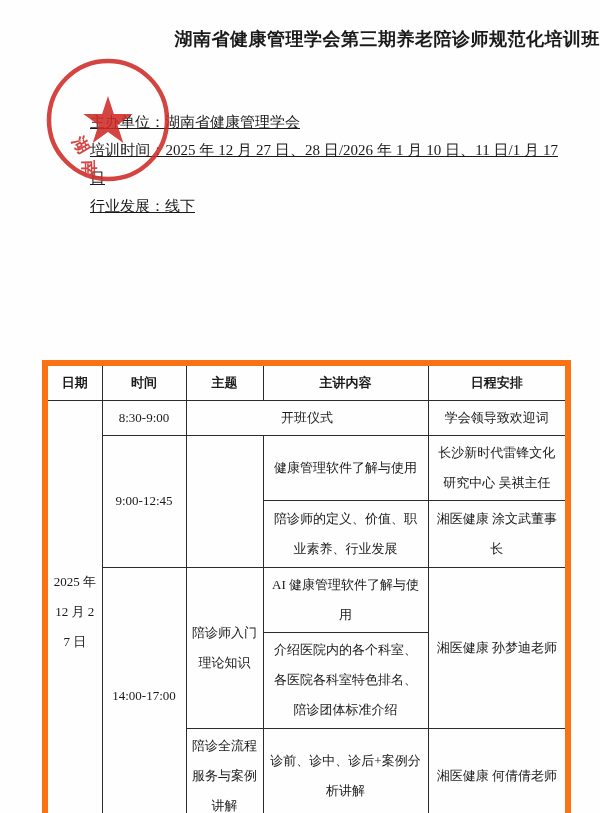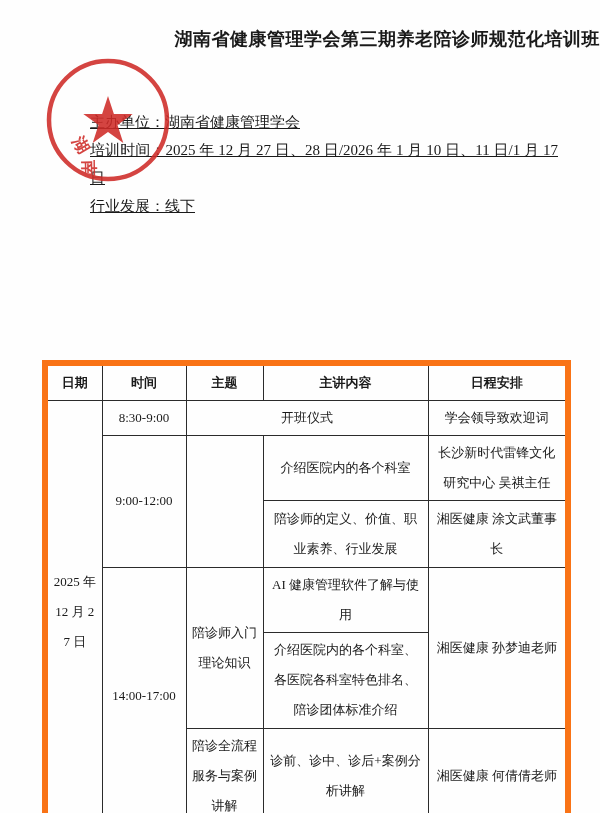--- a/index.html
+++ b/index.html
@@ -110,23 +110,23 @@
         <th>主讲内容</th>
         <th>日程安排</th>
       </tr>
       <tr class="row-opening">
         <td rowspan="6" class="date-cell">2025 年 12 月 27 日</td>
         <td>8:30-9:00</td>
         <td colspan="2">开班仪式</td>
         <td>学会领导致欢迎词</td>
       </tr>
       <tr class="row-leifeng">
-        <td rowspan="2">9:00-12:00</td>
+        <td rowspan="2">9:00-12:45</td>
         <td rowspan="2" class="theme-cell"></td>
-        <td class="left">介绍医院内的各个科室</td>
+        <td class="left">健康管理软件了解与使用</td>
         <td class="left">长沙新时代雷锋文化研究中心 吴祺主任</td>
       </tr>
       <tr class="row-def">
         <td class="left">陪诊师的定义、价值、职业素养、行业发展</td>
         <td class="left">湘医健康 涂文武董事长</td>
       </tr>
       <tr class="row-ai">
         <td rowspan="3">14:00-17:00</td>
         <td rowspan="2" class="theme-cell">陪诊师入门理论知识</td>
         <td class="left">AI 健康管理软件了解与使用</td>

